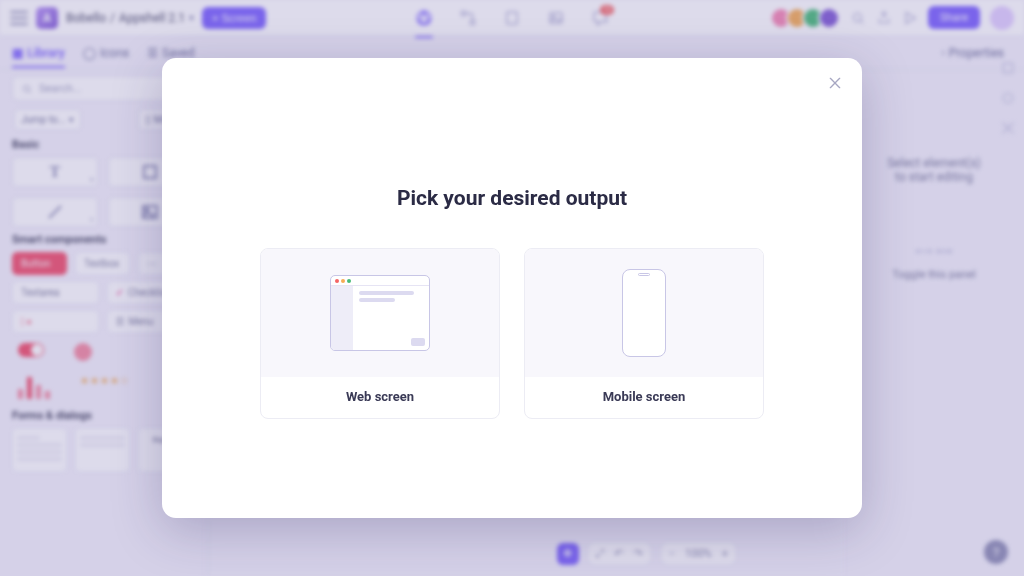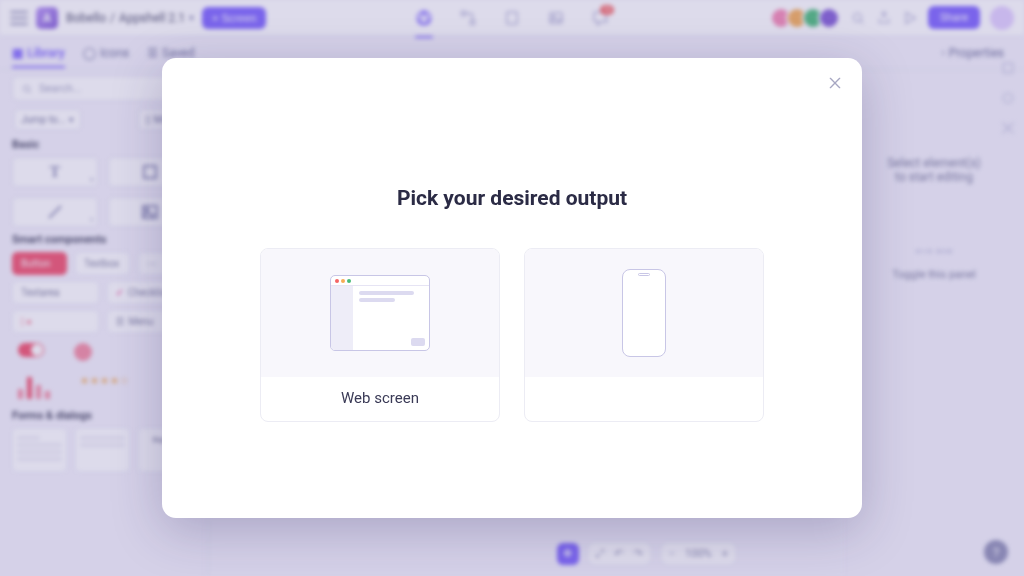--- a/index.html
+++ b/index.html
@@ -150,23 +150,23 @@
     transition: box-shadow .1s;
   }
   .preview {
     height: 128px;
     background: #f8f7fc;
     display:flex; align-items:center; justify-content:center;
   }
   .card-label {
     text-align: center;
     padding: 12px 0 14px;
-    font-size: 15px;
+    font-size: 13px;
     color: #3a3a56;
-    font-weight: 400;
+    font-weight: 700;
   }
   
   .browser {
     width: 100px; height: 76px;
     background:#fff; border:1px solid #c8c6e6; border-radius:5px;
     overflow:hidden;
   }
   .browser .bar{height:10px;border-bottom:1px solid #e6e4f4;display:flex;align-items:center;gap:2px;padding:0 4px;}
   .dot{width:4px;height:4px;border-radius:50%;}
   .d1{background:#f56565}.d2{background:#f6ad55}.d3{background:#48bb78}
@@ -470,16 +470,17 @@
       </div>
       <div class="card-label">Web screen</div>
     </div>
 
     <div class="card">
       <div class="preview">
         <div class="phone">
           <div class="notch"></div>
         </div>
       </div>
+      <div class="card-label">Mobile screen</div>
     </div>
 
   </div>
 </div>
 
 </body></html>

